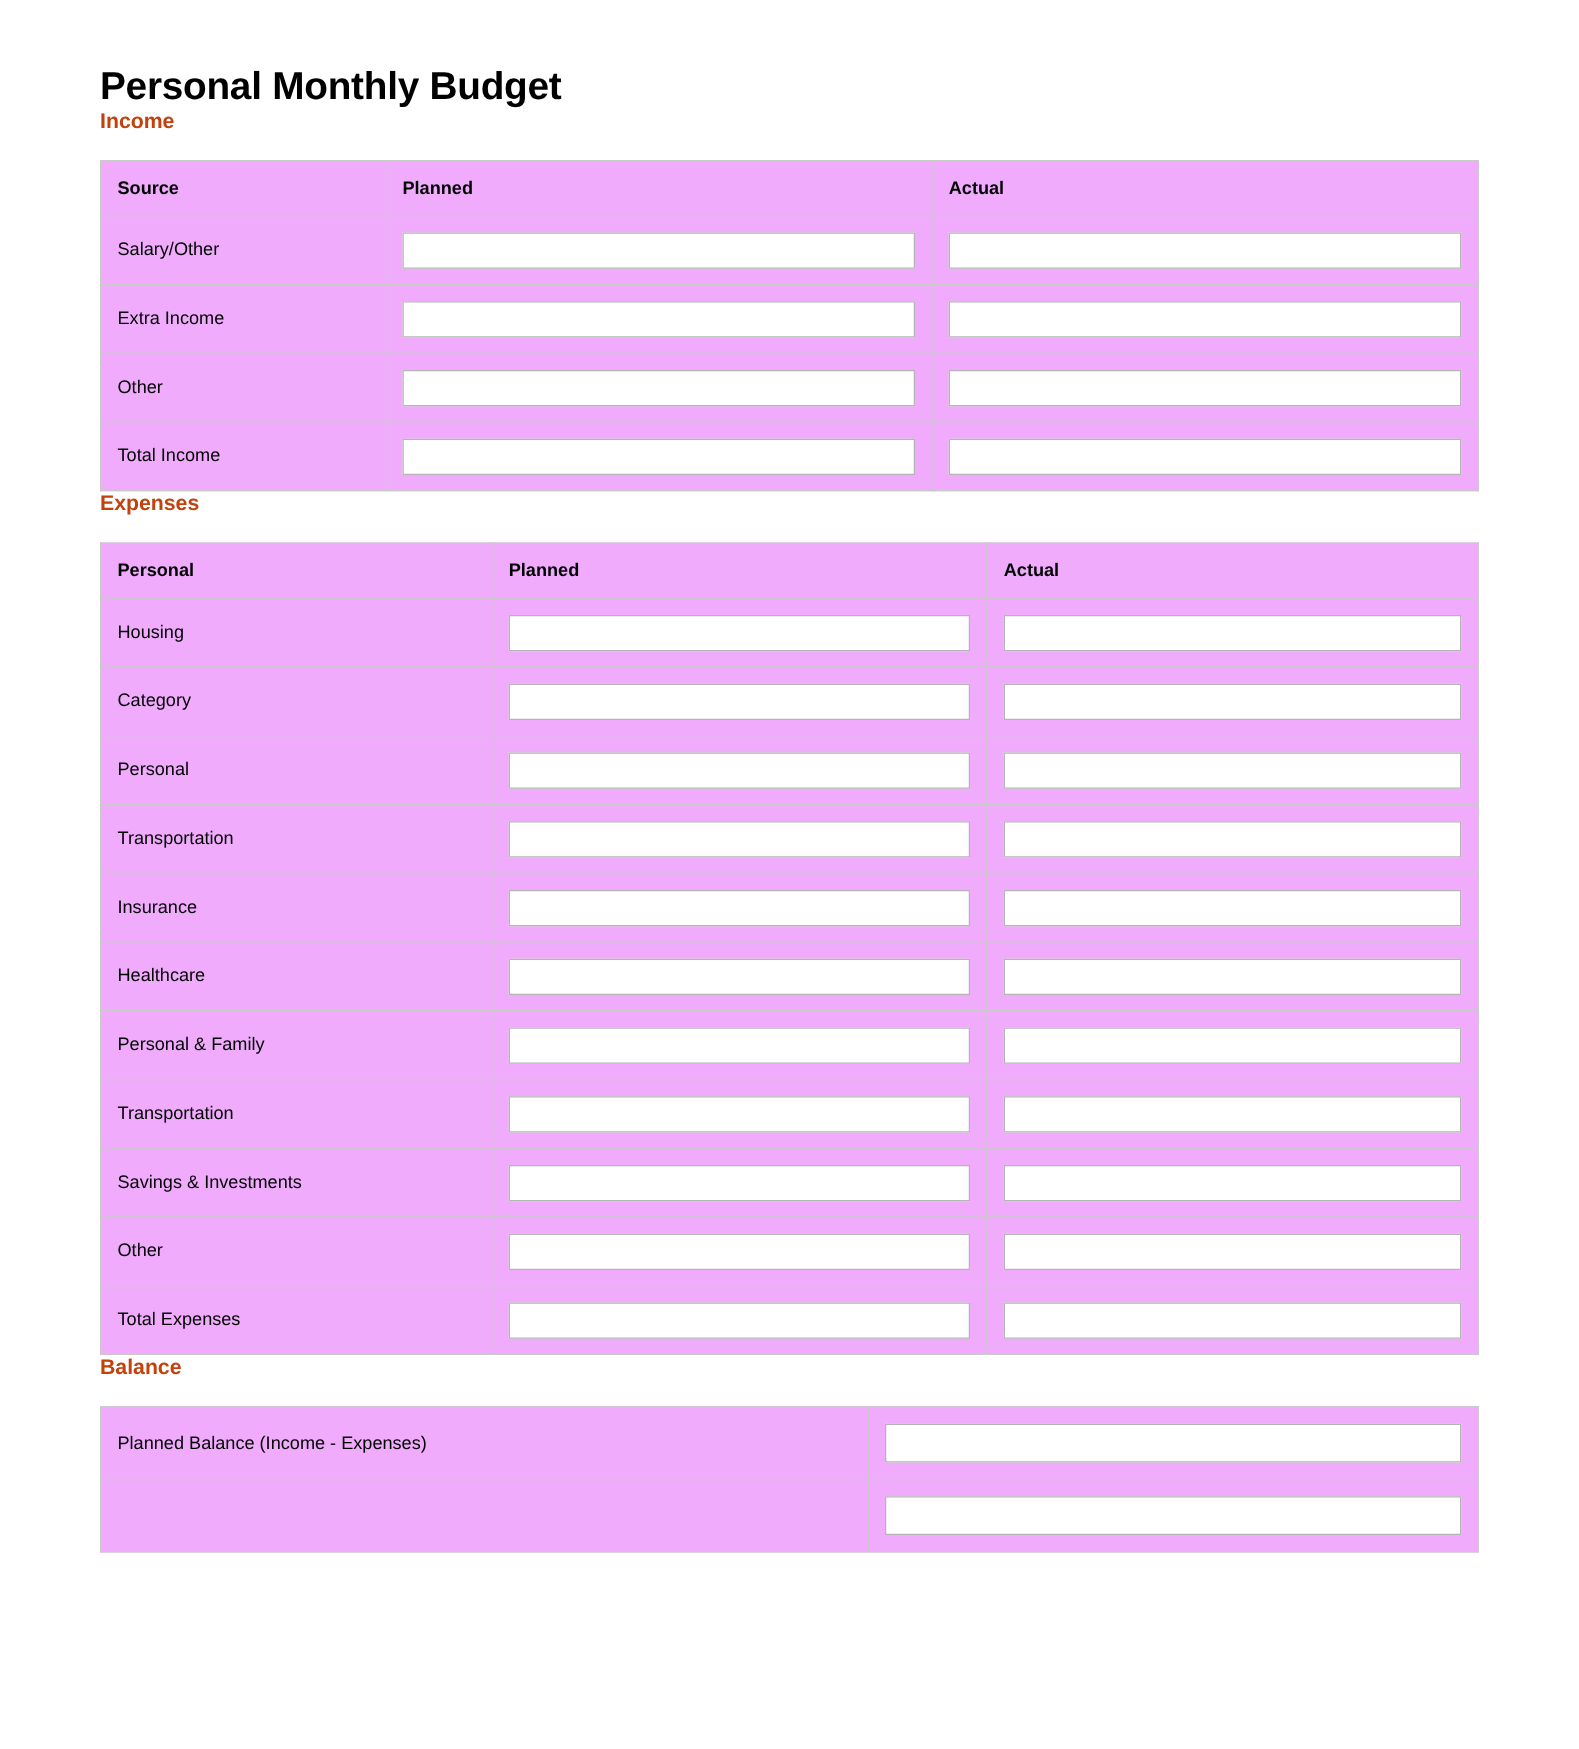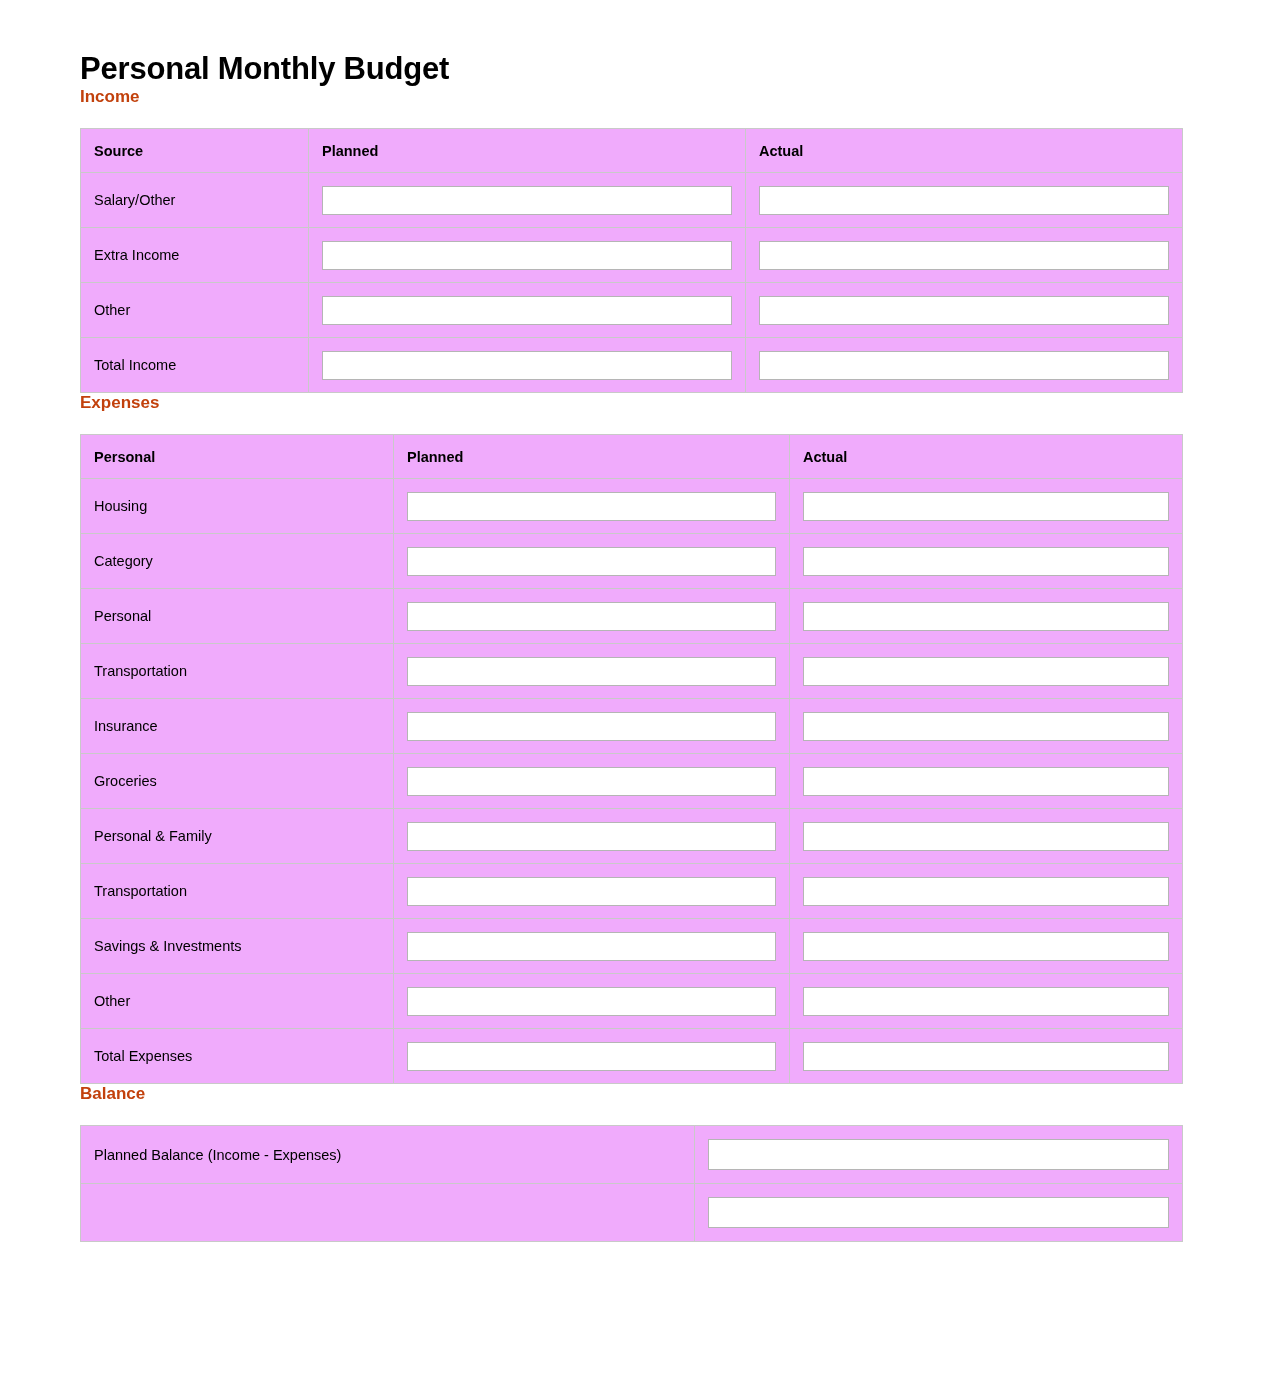--- a/index.html
+++ b/index.html
@@ -217,21 +217,21 @@
       <tr>
         <td class="cell-label">Insurance</td>
         <td class="cell-input">
           <input class="field" type="text" value="" style="">
         </td>
         <td class="cell-input">
           <input class="field" type="text" value="" style="">
         </td>
       </tr>
       <tr>
-        <td class="cell-label">Groceries</td>
+        <td class="cell-label">Healthcare</td>
         <td class="cell-input">
           <input class="field" type="text" value="" style="">
         </td>
         <td class="cell-input">
           <input class="field" type="text" value="" style="">
         </td>
       </tr>
       <tr>
         <td class="cell-label">Personal &amp; Family</td>
         <td class="cell-input">

